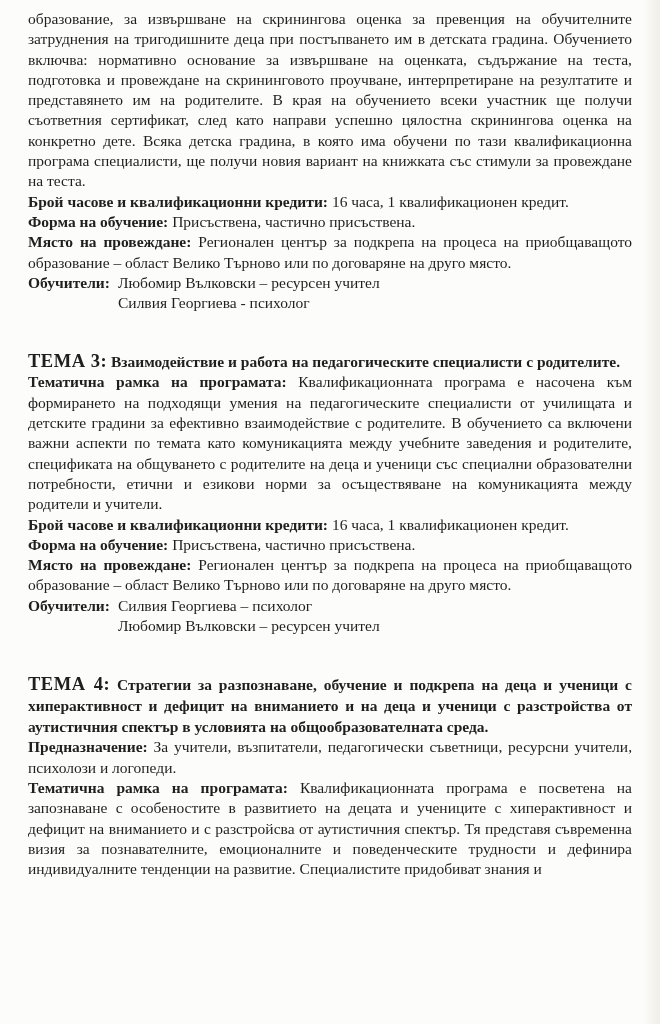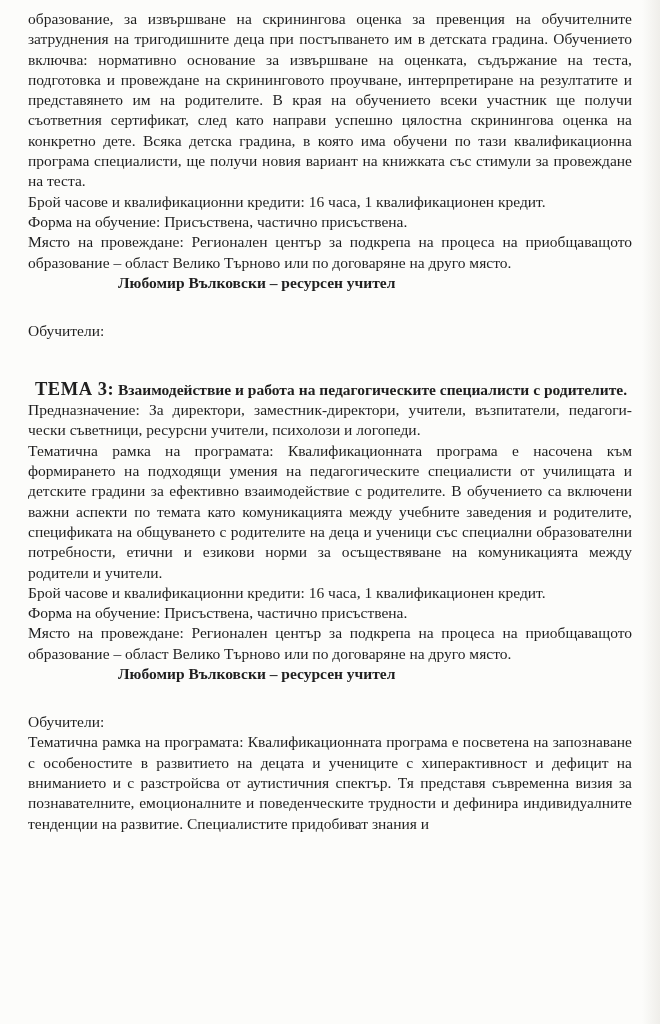--- a/index.html
+++ b/index.html
@@ -24,85 +24,85 @@
   }
   p, h2 {
     margin: 0;
     padding: 0;
   }
   .para, .field {
     text-align: justify;
     text-align-last: left;
   }
   .b {
-    font-weight: normal;
-    margin-top: 48px;
+    font-weight: bold;
   }
   .tema {
     margin-top: 38px;
     font-size: 15.5px;
     line-height: 21px;
     text-align: justify;
     text-align-last: left;
     font-weight: bold;
-    margin-left: 7px;
   }
   .tema-num {
     font-size: 18.5px;
     font-weight: bold;
     letter-spacing: 0.5px;
   }
   .tema-title {
     font-weight: bold;
   }
   .trainers {
     display: grid;
     grid-template-columns: 90px auto;
     align-items: start;
   }
   .trainers-names > div {
     white-space: nowrap;
-    font-weight: bold;
   }
 </style>
 </head>
 <body>
 
 <div class="page">
 
   <section>
     <p class="para">образование, за извършване на скринингова оценка за превенция на обучителните затруднения на тригодишните деца при постъпването им в детската градина. Обучението включва: нормативно основание за извършване на оценката, съдържание на теста, подготовка и провеждане на скрининговото проучване, интерпретиране на резултатите и представянето им на родителите. В края на обучението всеки участник ще получи съответния сертификат, след като направи успешно цялостна скринингова оценка на конкретно дете. Всяка детска градина, в която има обучени по тази квалификационна програма специалисти, ще получи новия вариант на книжката със стимули за провеждане на теста.</p>
 
     <p class="field"><span class="b">Брой часове и квалификационни кредити:</span> <span>16 часа, 1 квалификационен кредит.</span></p>
     <p class="field"><span class="b">Форма на обучение:</span> <span>Присъствена, частично присъствена.</span></p>
     <p class="field"><span class="b">Място на провеждане:</span> <span>Регионален център за подкрепа на процеса на приобщаващото образование – област Велико Търново или по договаряне на друго място.</span></p>
 
     <div class="trainers">
       <span class="b">Обучители:</span>
       <div class="trainers-names">
         <div>Любомир Вълковски – ресурсен учител</div>
+        <div>Силвия Георгиева - психолог</div>
       </div>
     </div>
   </section>
 
   <section>
     <h2 class="tema"><span class="tema-num">ТЕМА 3:</span> <span class="tema-title">Взаимодействие и работа на педагогическите специалисти с родителите.</span></h2>
 
-    <p class="field"><span class="b">Предназначение:</span> <span>За директори, заместник-директори, учители, възпитатели, педагоги-чески съветници, ресурсни учители, психолози и логопеди.</span></p>
     <p class="field"><span class="b">Тематична рамка на програмата:</span> <span>Квалификационната програма е насочена към формирането на подходящи умения на педагогическите специалисти от училищата и детските градини за ефективно взаимодействие с родителите. В обучението са включени важни аспекти по темата като комуникацията между учебните заведения и родителите, спецификата на общуването с родителите на деца и ученици със специални образователни потребности, етични и езикови норми за осъществяване на комуникацията между родители и учители.</span></p>
     <p class="field"><span class="b">Брой часове и квалификационни кредити:</span> <span>16 часа, 1 квалификационен кредит.</span></p>
     <p class="field"><span class="b">Форма на обучение:</span> <span>Присъствена, частично присъствена.</span></p>
     <p class="field"><span class="b">Място на провеждане:</span> <span>Регионален център за подкрепа на процеса на приобщаващото образование – област Велико Търново или по договаряне на друго място.</span></p>
 
     <div class="trainers">
       <span class="b">Обучители:</span>
       <div class="trainers-names">
+        <div>Силвия Георгиева – психолог</div>
         <div>Любомир Вълковски – ресурсен учител</div>
       </div>
     </div>
   </section>
 
   <section>
+    <h2 class="tema"><span class="tema-num">ТЕМА 4:</span> <span class="tema-title">Стратегии за разпознаване, обучение и подкрепа на деца и ученици с хиперактивност и дефицит на вниманието и на деца и ученици с разстройства от аутистичния спектър в условията на общообразователната среда.</span></h2>
 
+    <p class="field"><span class="b">Предназначение:</span> <span>За учители, възпитатели, педагогически съветници, ресурсни учители, психолози и логопеди.</span></p>
     <p class="field"><span class="b">Тематична рамка на програмата:</span> <span>Квалификационната програма е посветена на запознаване с особеностите в развитието на децата и учениците с хиперактивност и дефицит на вниманието и с разстройсва от аутистичния спектър. Тя представя съвременна визия за познавателните, емоционалните и поведенческите трудности и дефинира индивидуалните тенденции на развитие. Специалистите придобиват знания и</span></p>
   </section>
 
 </div>
 
 </body></html>

